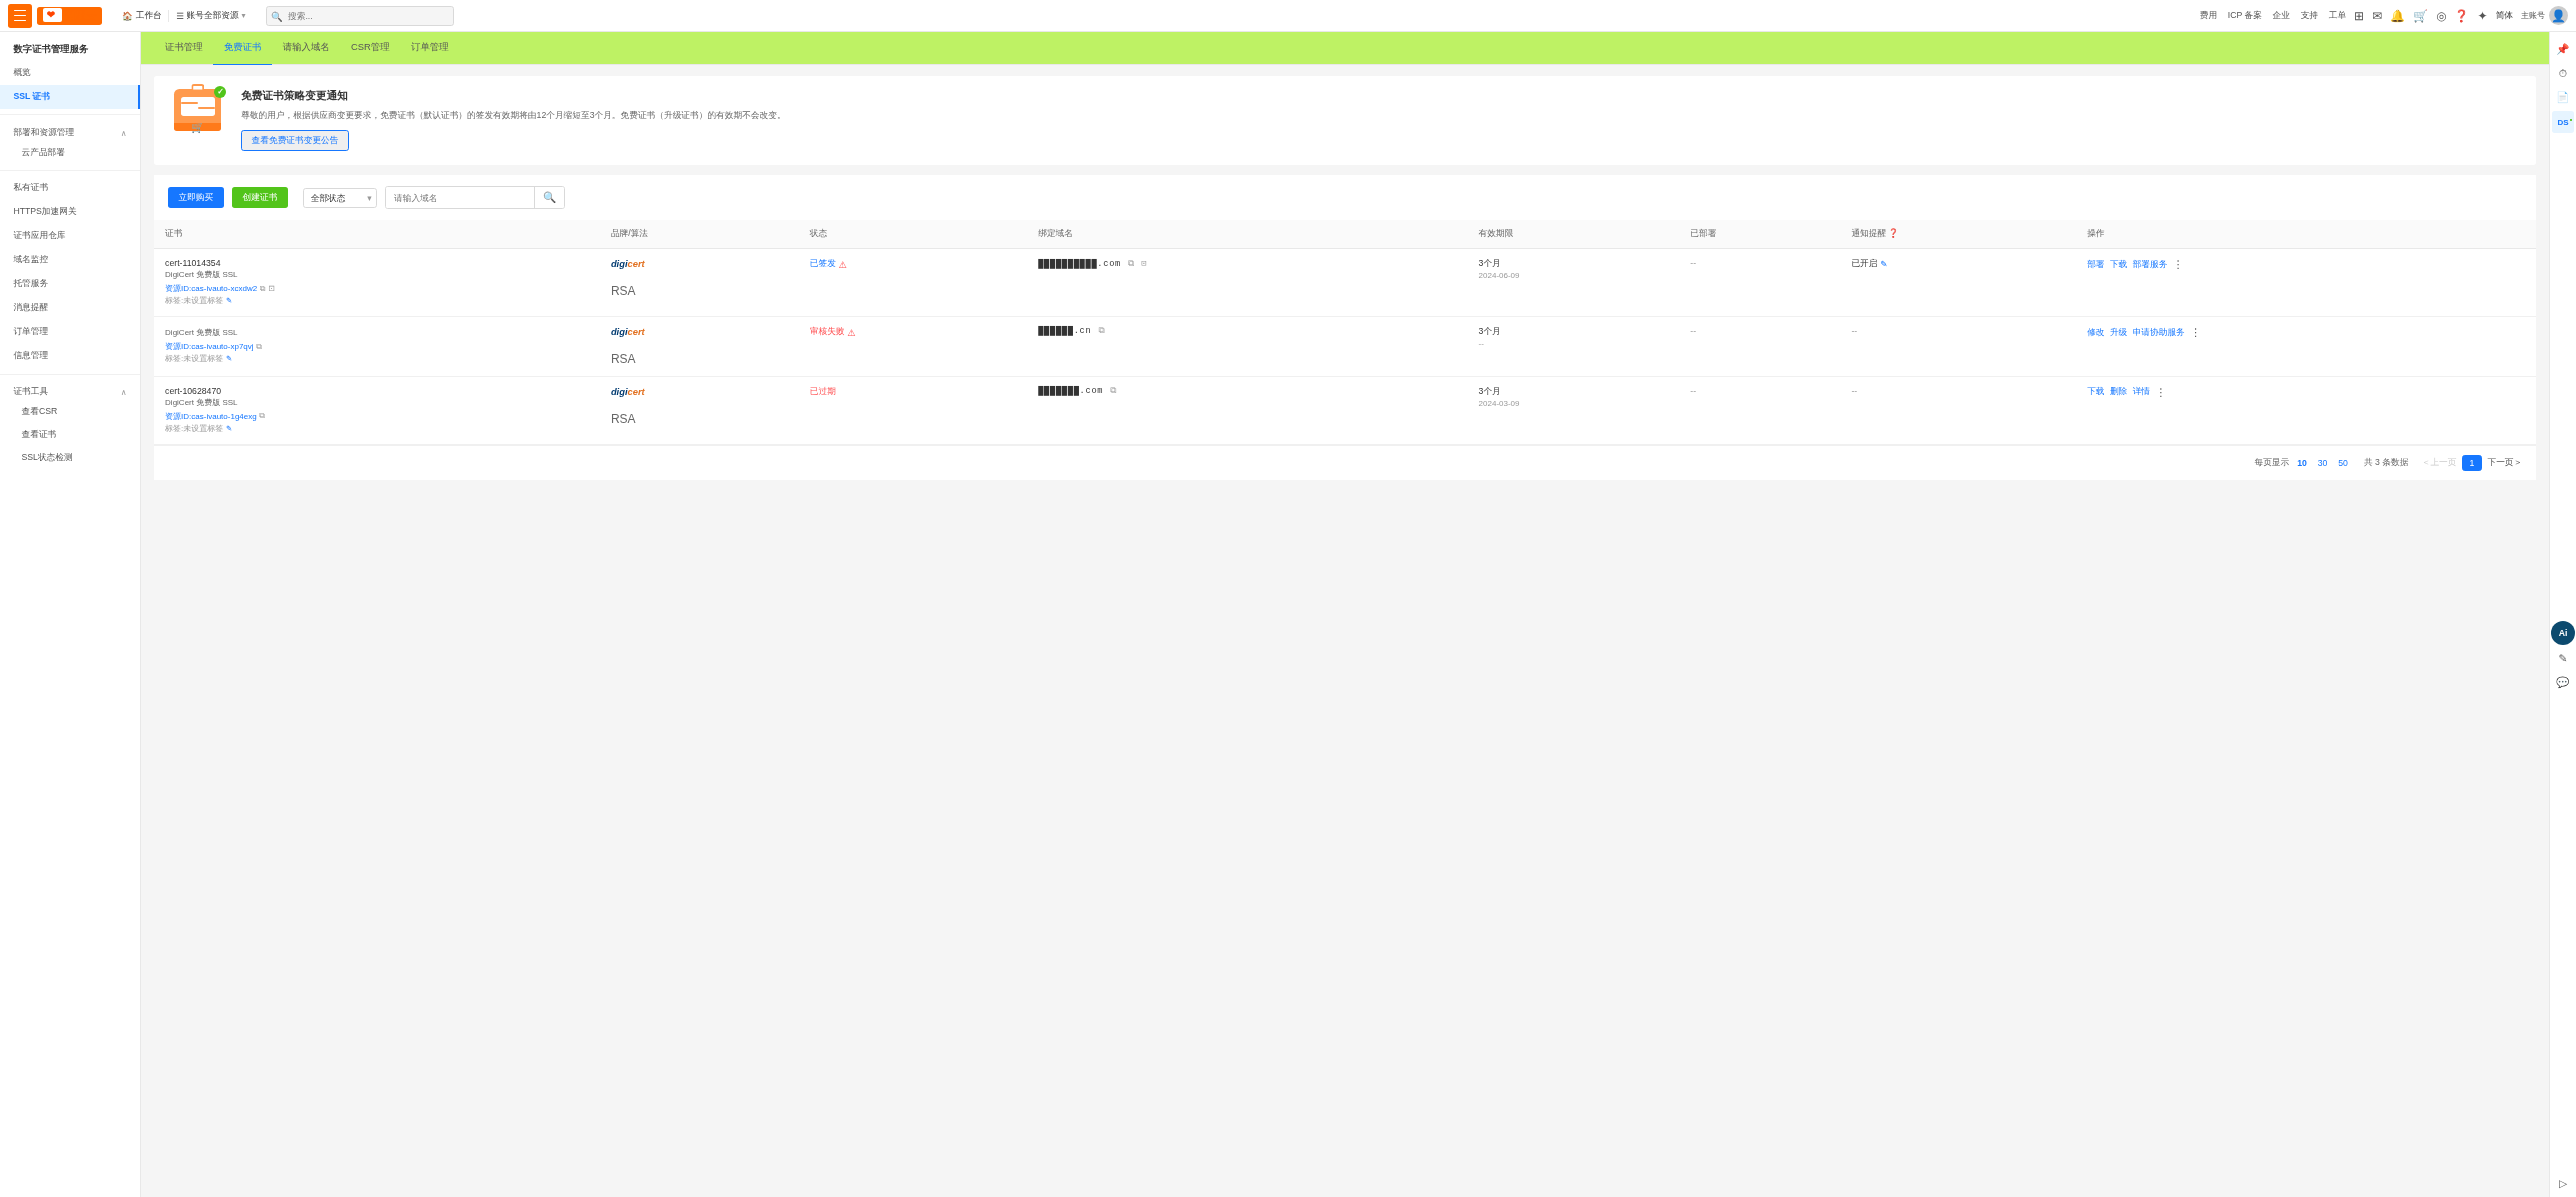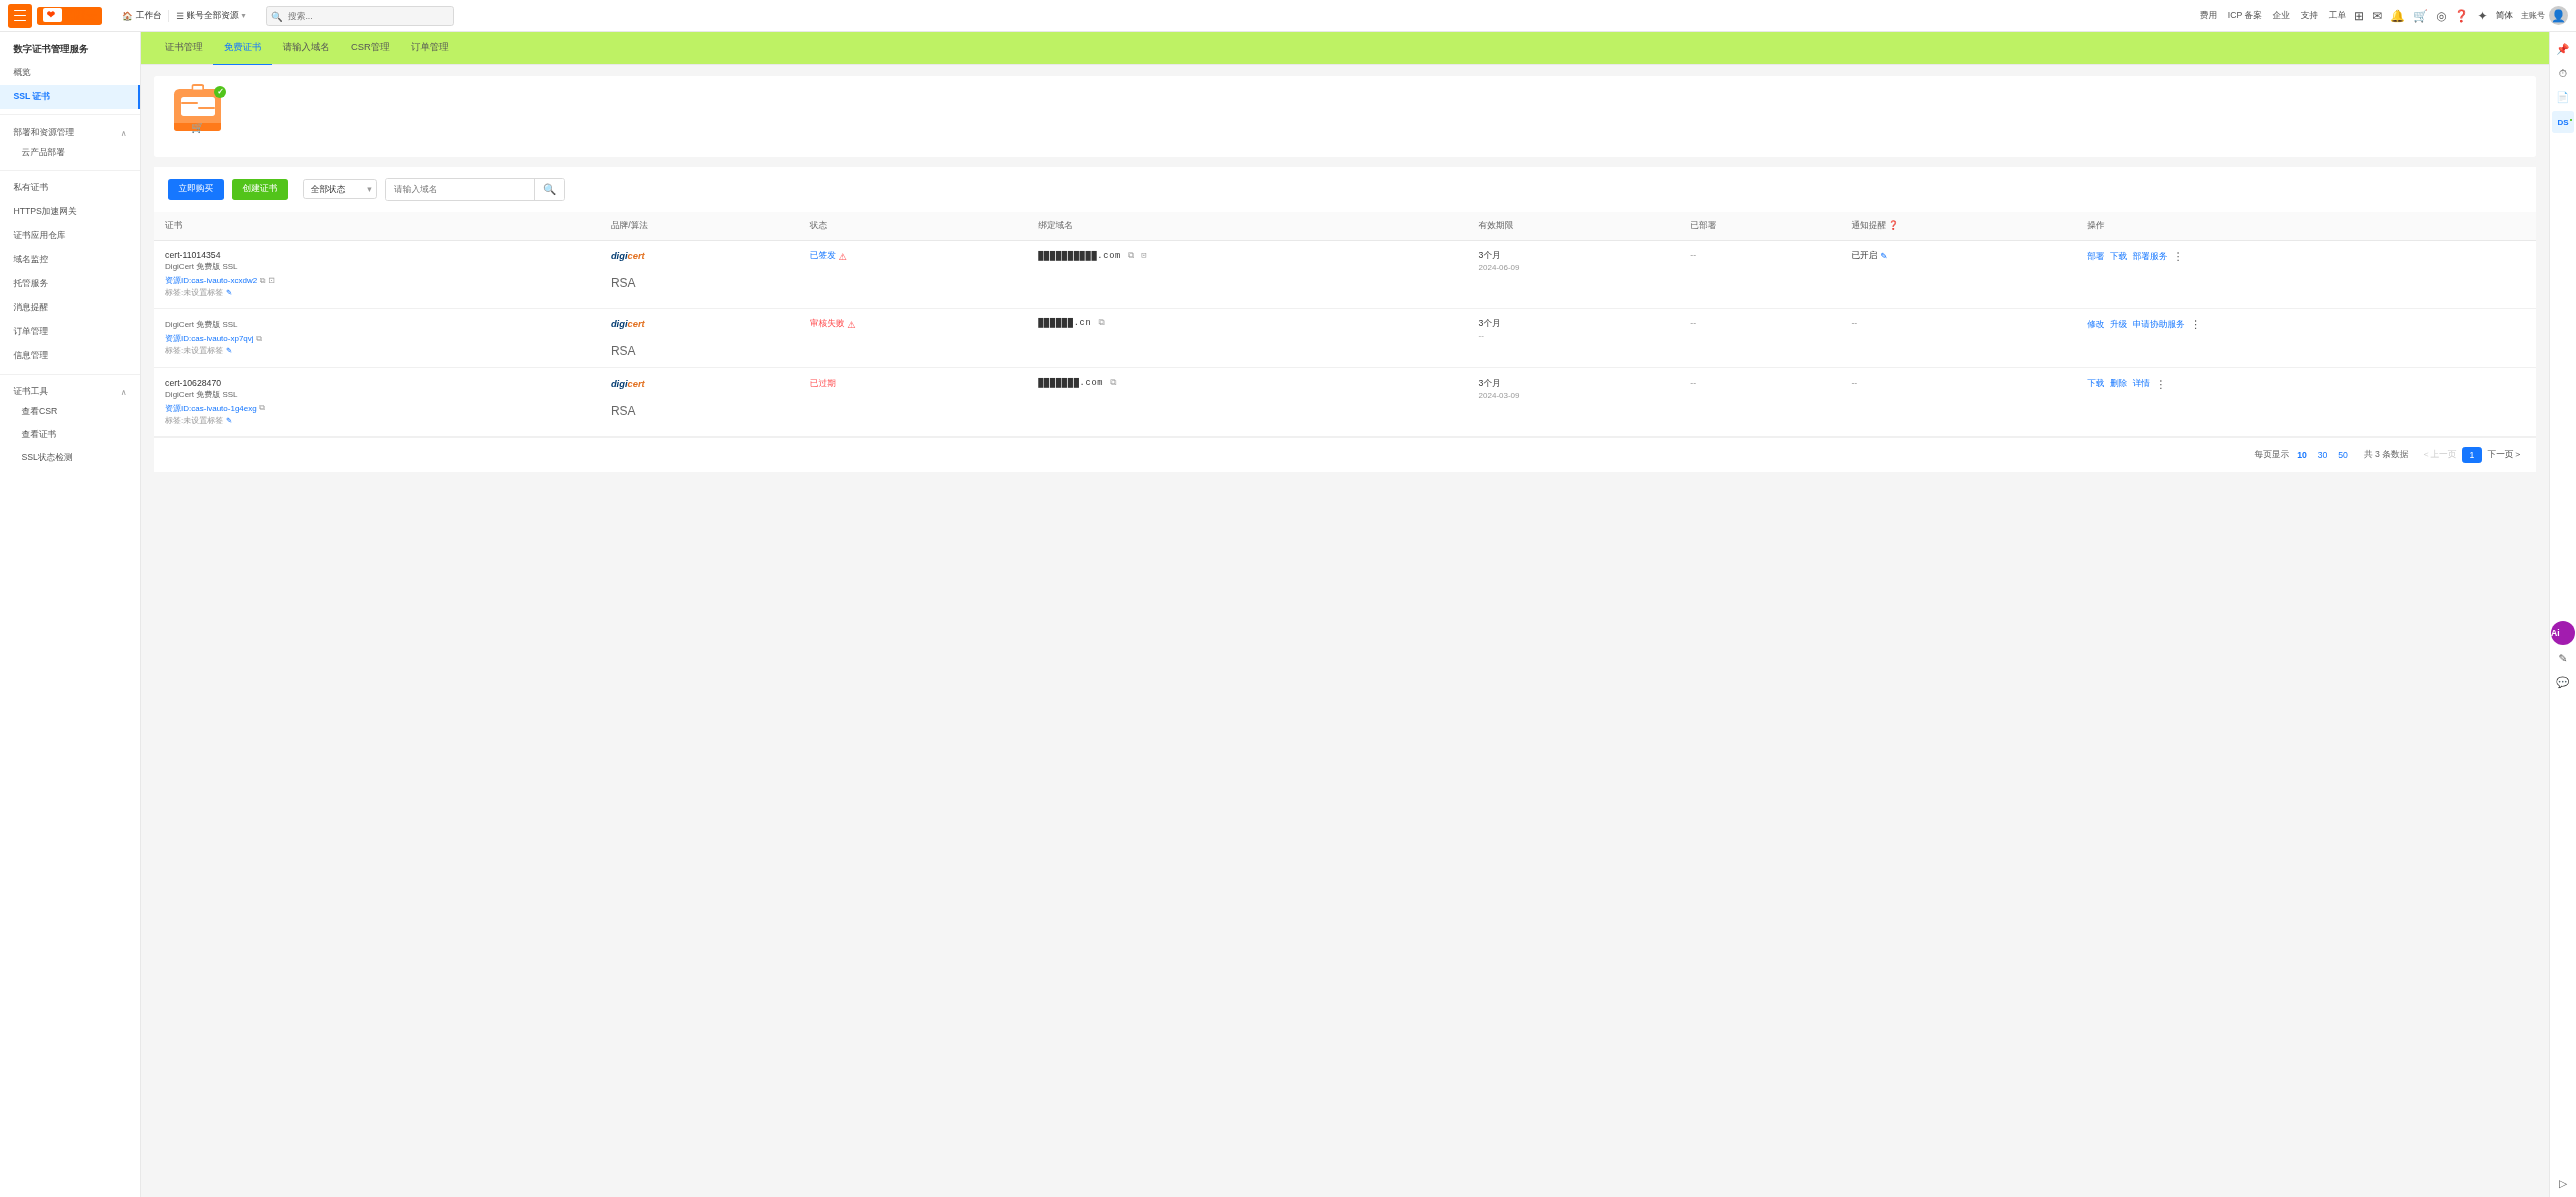--- a/index.html
+++ b/index.html
@@ -95,21 +95,21 @@
     .total-label { color: #666; margin: 0 8px; }
     .page-btn { border: 0.7px solid #d9d9d9; background: #fff; border-radius: 2.7px; padding: 2px 6.7px; cursor: pointer; color: #555; font-size: 8.7px; }
     .page-btn.active { background: #1677ff; color: #fff; border-color: #1677ff; }
     .page-nav { cursor: pointer; color: #555; }
     .page-nav.disabled { color: #ccc; cursor: default; }
 
     
     .right-panel { width: 27px; min-width: 27px; background: #fff; border-left: 0.7px solid #e8e8e8; display: flex; flex-direction: column; align-items: center; padding-top: 6.7px; gap: 2.7px; }
     .right-icon { width: 21.5px; height: 21.5px; display: flex; align-items: center; justify-content: center; cursor: pointer; border-radius: 2.7px; color: #555; font-size: 10.7px; }
     .right-icon.active { background: #e6f4ff; color: #1677ff; }
-    .ai-badge { width: 24px; height: 24px; background: #a21caf; color: #fff; border-radius: 50%; display: flex; align-items: center; font-size: 8.7px; font-weight: bold; cursor: pointer; margin-top: 5.4px; }
+    .ai-badge { width: 24px; height: 24px; background: #0c4a6e; color: #fff; border-radius: 50%; display: flex; align-items: center; justify-content: center; font-size: 8.7px; font-weight: bold; cursor: pointer; margin-top: 5.4px; }
     .right-expand { margin-top: auto; margin-bottom: 6.7px; cursor: pointer; color: #555; font-size: 10.7px; }
 
     
     .hamburger { width: 24px; height: 24px; display: flex; flex-direction: column; justify-content: center; align-items: center; gap: 3.4px; cursor: pointer; background: #ff6a00; border-radius: 2.7px; margin-right: 5.4px; }
     .hamburger span { display: block; width: 12px; height: 1.3px; background: #fff; border-radius: 0.7px; }
 
     
     .digicert-brand { display: flex; flex-direction: column; }
     .digicert-name { font-size: 9.4px; font-weight: bold; color: #e2701f; font-style: italic; }
 
@@ -280,20 +280,25 @@
               <div style="position:absolute;top:-5.4px;left:50%;transform:translateX(-50%);width:13.4px;height:6.7px;border:2px solid #ff9a4d;border-bottom:none;border-radius:2.7px 2.7px 0 0;background:#fff8;"></div>
             </div>
             <div style="width:47px;height:8px;background:#ff7a1a;margin:0 auto;border-radius:0 0 2.7px 2.7px;display:flex;align-items:center;justify-content:center;">
               <span style="font-size:10.7px;">🛒</span>
             </div>
             <div style="position:absolute;top:-3.4px;right:1.3px;width:12px;height:12px;background:#52c41a;border-radius:50%;display:flex;align-items:center;justify-content:center;">
               <span style="color:#fff;font-size:8px;font-weight:bold;">✓</span>
             </div>
           </div>
         </div>
+        <div class="notice-text">
+          <h3>免费证书策略变更通知</h3>
+          <p>尊敬的用户，根据供应商变更要求，免费证书（默认证书）的签发有效期将由12个月缩短至3个月。免费证书（升级证书）的有效期不会改变。</p>
+          <button class="notice-btn">查看免费证书变更公告</button>
+        </div>
       </div>
 
       <div class="toolbar">
         <button class="btn-primary">立即购买</button>
         <button class="btn-green">创建证书</button>
         <div class="select-wrap">
           <select>
             <option>全部状态</option>
             <option>已签发</option>
             <option>审核失败</option>

